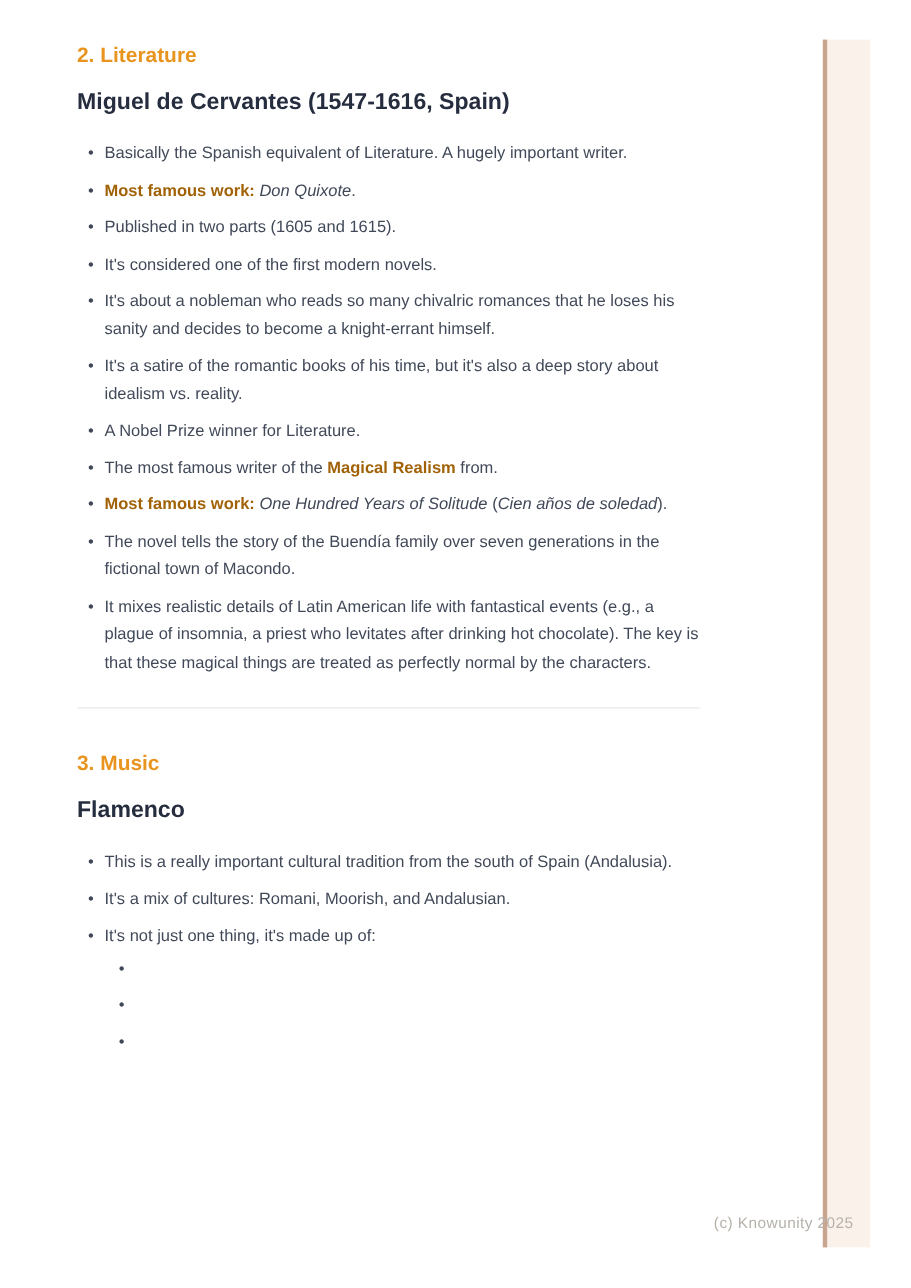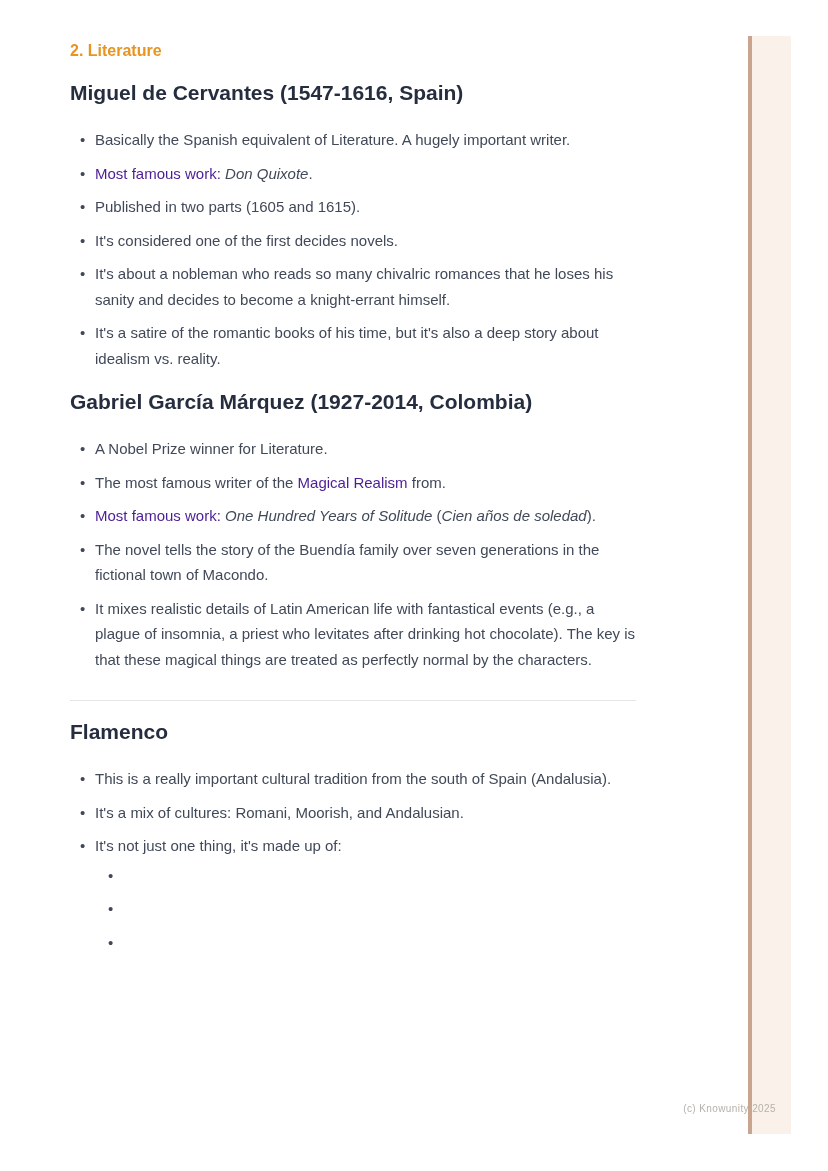--- a/index.html
+++ b/index.html
@@ -21,21 +21,21 @@
   }
   .content {
     position: absolute;
     left: 70px;
     top: 0;
     width: 566px;
     color: #414959;
   }
   .section-title {
     color: #e8941f;
-    font-size: 16px;
+    font-size: 19px;
     line-height: 22px;
     font-weight: 700;
     margin: 40px 0 0 0;
   }
   .subheading {
     color: #252d3e;
     font-size: 21px;
     line-height: 18px;
     font-weight: 700;
     margin: 22px 0 25px 0;
@@ -69,22 +69,22 @@
     padding-left: 13px;
     margin-bottom: 8px;
   }
   ul.list ul.lvl1 li:last-child {
     margin-bottom: 0;
   }
   ul.list ul.lvl1 .marker {
     width: 14px;
   }
   .b {
-    font-weight: 400;
-    color: #4c1d95;
+    font-weight: 700;
+    color: #a16207;
   }
   .i {
     font-style: italic;
     margin-top: 13px;
   }
   .divider {
     height: 1px;
     background: #e5e5e5;
     margin: 28px 0 10px 0;
   }
@@ -97,21 +97,21 @@
     top: 36px;
     width: 39px;
     height: 1098px;
     background: #faf2ea;
     border-left: 4px solid #c9a58f;
   }
   .watermark {
     position: absolute;
     right: 52px;
     top: 1103px;
-    font-size: 10px;
+    font-size: 14px;
     letter-spacing: 0.4px;
     color: #b6b1ab;
   }
 </style>
 </head>
 <body>
 
 <div class="page">
   <main class="content" id="content">
       <h2 class="section-title">2. Literature</h2>
@@ -131,37 +131,36 @@
         </li>
         <li>
           <span class="marker">•</span>
           <div class="ibody">
             <div><span>Published in two parts (1605 and 1615).</span></div>
           </div>
         </li>
         <li>
           <span class="marker">•</span>
           <div class="ibody">
-            <div><span>It's considered one of the first decides novels.</span></div>
+            <div><span>It's considered one of the first modern novels.</span></div>
           </div>
         </li>
         <li>
           <span class="marker">•</span>
           <div class="ibody">
             <div><span>It's about a nobleman who reads so many chivalric romances that he loses his sanity and decides to become a knight-errant himself.</span></div>
           </div>
         </li>
         <li>
           <span class="marker">•</span>
           <div class="ibody">
             <div><span>It's a satire of the romantic books of his time, but it's also a deep story about idealism vs. reality.</span></div>
           </div>
         </li>
       </ul>
-      <h3 class="subheading">Gabriel García Márquez (1927-2014, Colombia)</h3>
       <ul class="list">
         <li>
           <span class="marker">•</span>
           <div class="ibody">
             <div><span>A Nobel Prize winner for Literature.</span></div>
           </div>
         </li>
         <li>
           <span class="marker">•</span>
           <div class="ibody">
@@ -181,20 +180,21 @@
           </div>
         </li>
         <li>
           <span class="marker">•</span>
           <div class="ibody">
             <div><span>It mixes realistic details of Latin American life with fantastical events (e.g., a plague of insomnia, a priest who levitates after drinking hot chocolate). The key is that these magical things are treated as perfectly normal by the characters.</span></div>
           </div>
         </li>
       </ul>
       <div class="divider"></div>
+      <h2 class="section-title">3. Music</h2>
       <h3 class="subheading">Flamenco</h3>
       <ul class="list">
         <li>
           <span class="marker">•</span>
           <div class="ibody">
             <div><span>This is a really important cultural tradition from the south of Spain (Andalusia).</span></div>
           </div>
         </li>
         <li>
           <span class="marker">•</span>

